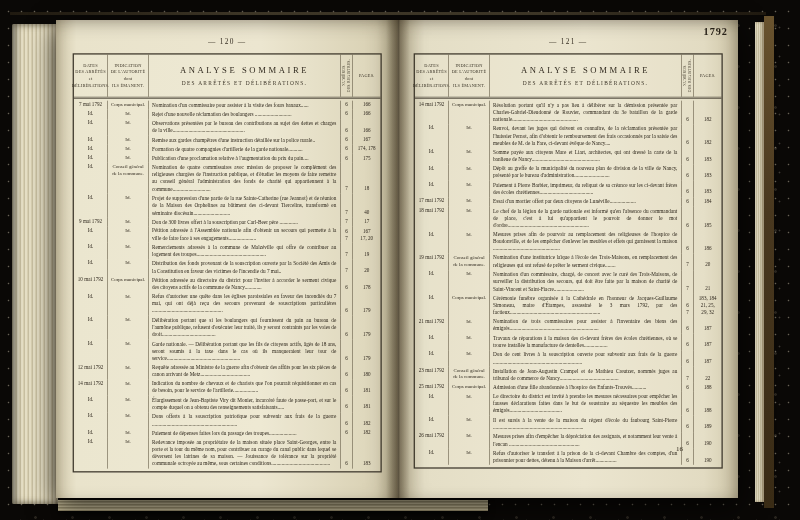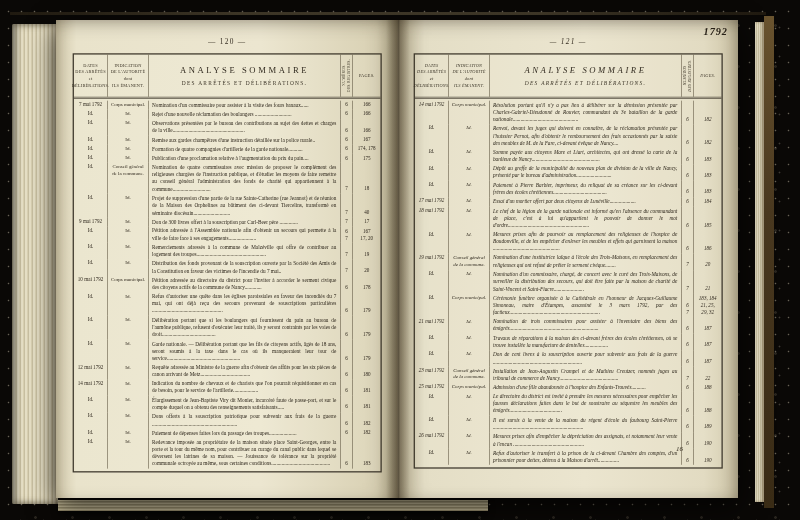--- a/index.html
+++ b/index.html
@@ -25,21 +25,21 @@
     box-shadow:0 3px 6px rgba(0,0,0,.6);}
   .fore-edge-right{position:absolute;right:36px;top:22px;bottom:18px;width:9px;
     background:repeating-linear-gradient(90deg,#e4ddc3 0 1px,#cbc2a2 1px 2px);
     box-shadow:inset -2px 0 3px rgba(80,60,30,.5);}
   .cover-strip{position:absolute;right:26px;top:16px;bottom:12px;width:10px;
     background:linear-gradient(180deg,#6a542f,#4a3920 40%,#3a2c16);}
   .spread{position:absolute;left:56px;top:20px;width:682px;height:478px;display:flex;
     box-shadow:0 8px 26px rgba(0,0,0,.7);}
   .page{width:341px;height:478px;position:relative;overflow:hidden;}
   .page.left{background:linear-gradient(90deg,#cfc6a8 0,#e9e3cb 6%,#ece6d0 60%,#d9d1b4 94%,#c2b99a 100%);}
-  .page.right{background:linear-gradient(90deg,#c7be9f 0,#e4dec6 8%,#ebe5cf 55%,#e2dbc2 90%,#cdc4a6 100%);font-style:italic;}
+  .page.right{background:linear-gradient(90deg,#c7be9f 0,#e4dec6 8%,#ebe5cf 55%,#e2dbc2 90%,#cdc4a6 100%);}
   .gutter{position:absolute;left:330px;top:0;width:24px;height:478px;pointer-events:none;
     background:linear-gradient(90deg,transparent,rgba(45,34,16,.38) 45%,rgba(28,20,8,.5) 52%,rgba(45,34,16,.3) 60%,transparent);}
   .page-inner{position:absolute;left:0;top:0;width:533px;height:747px;
     transform:scale(0.64);transform-origin:top left;box-sizing:border-box;
     padding:18px 24px 0 26px;color:#2e271d;}
   .pagenum{text-align:center;font-size:11.5px;letter-spacing:2px;margin:10px 0 12px 0;color:#372f23;}
   .year{position:absolute;top:10px;right:16px;font-size:16px;font-weight:bold;letter-spacing:1.5px;color:#2b241a;}
   .signature{position:absolute;top:664px;left:436px;font-size:11px;color:#372f23;}
   .ledger{border:2px solid #3e382c;background:rgba(255,252,238,.12);}
   .lhead{display:grid;grid-template-columns:52px 64px 1fr 19px 44px;min-height:66px;

